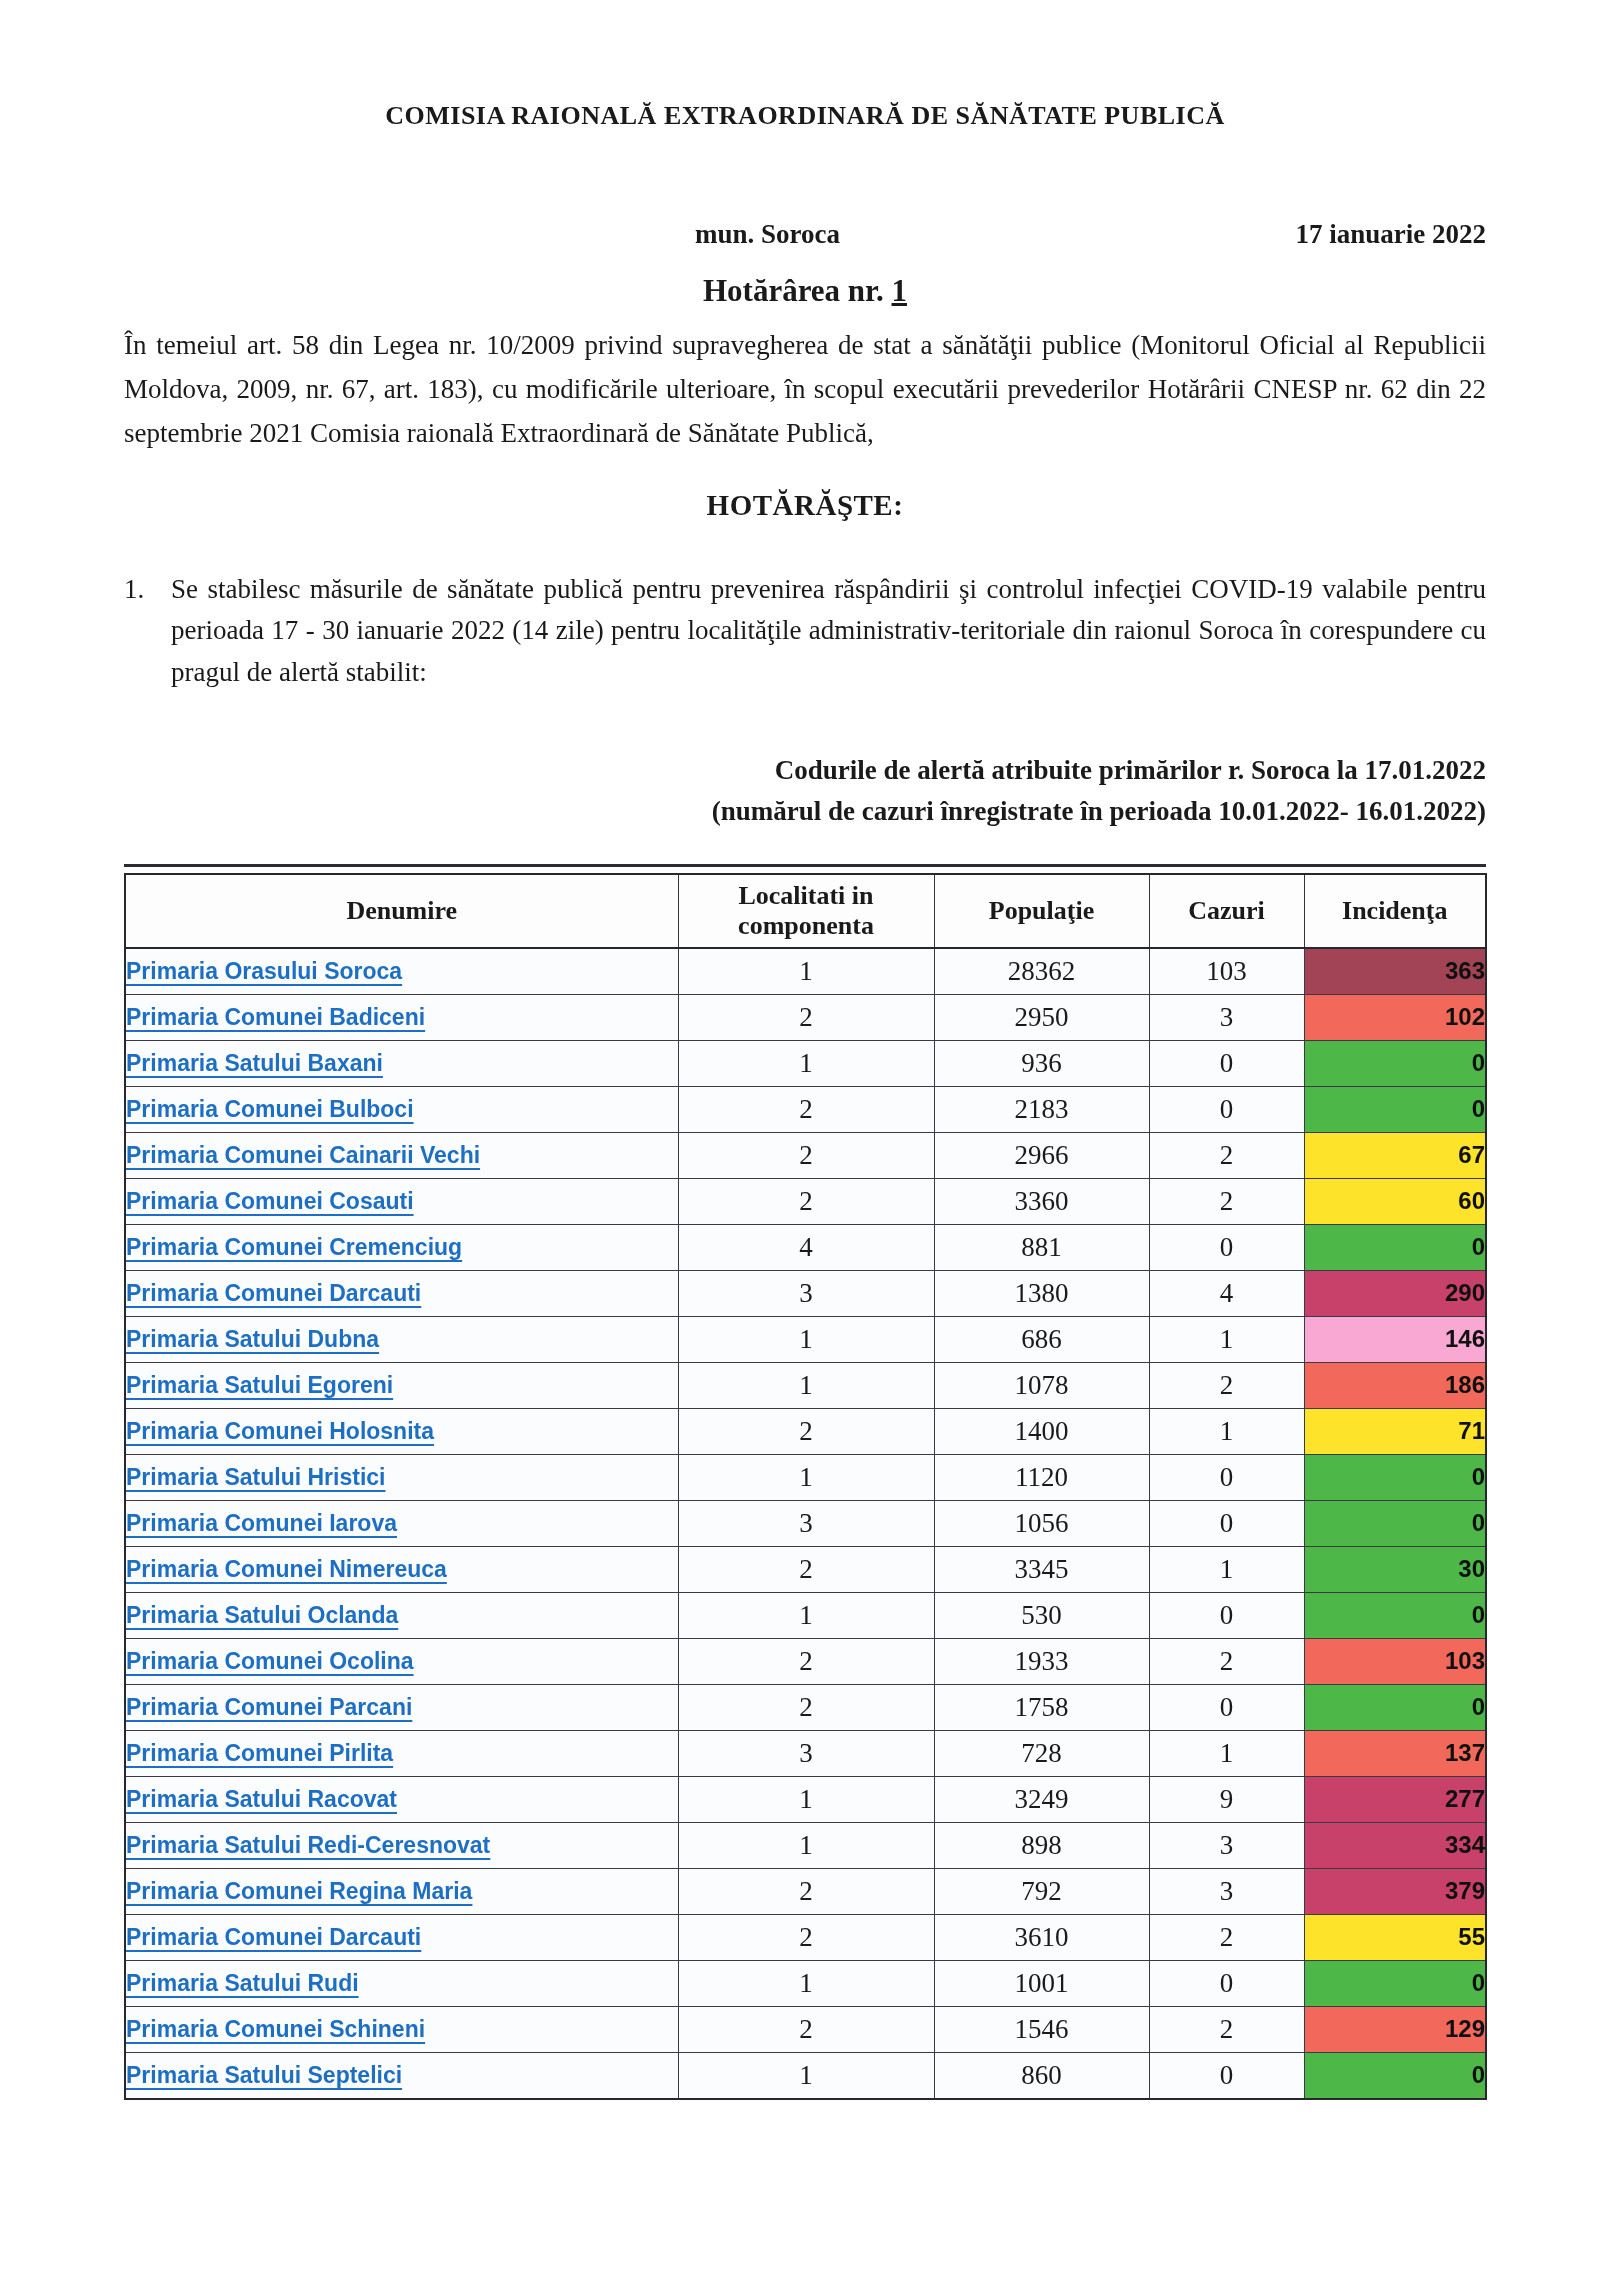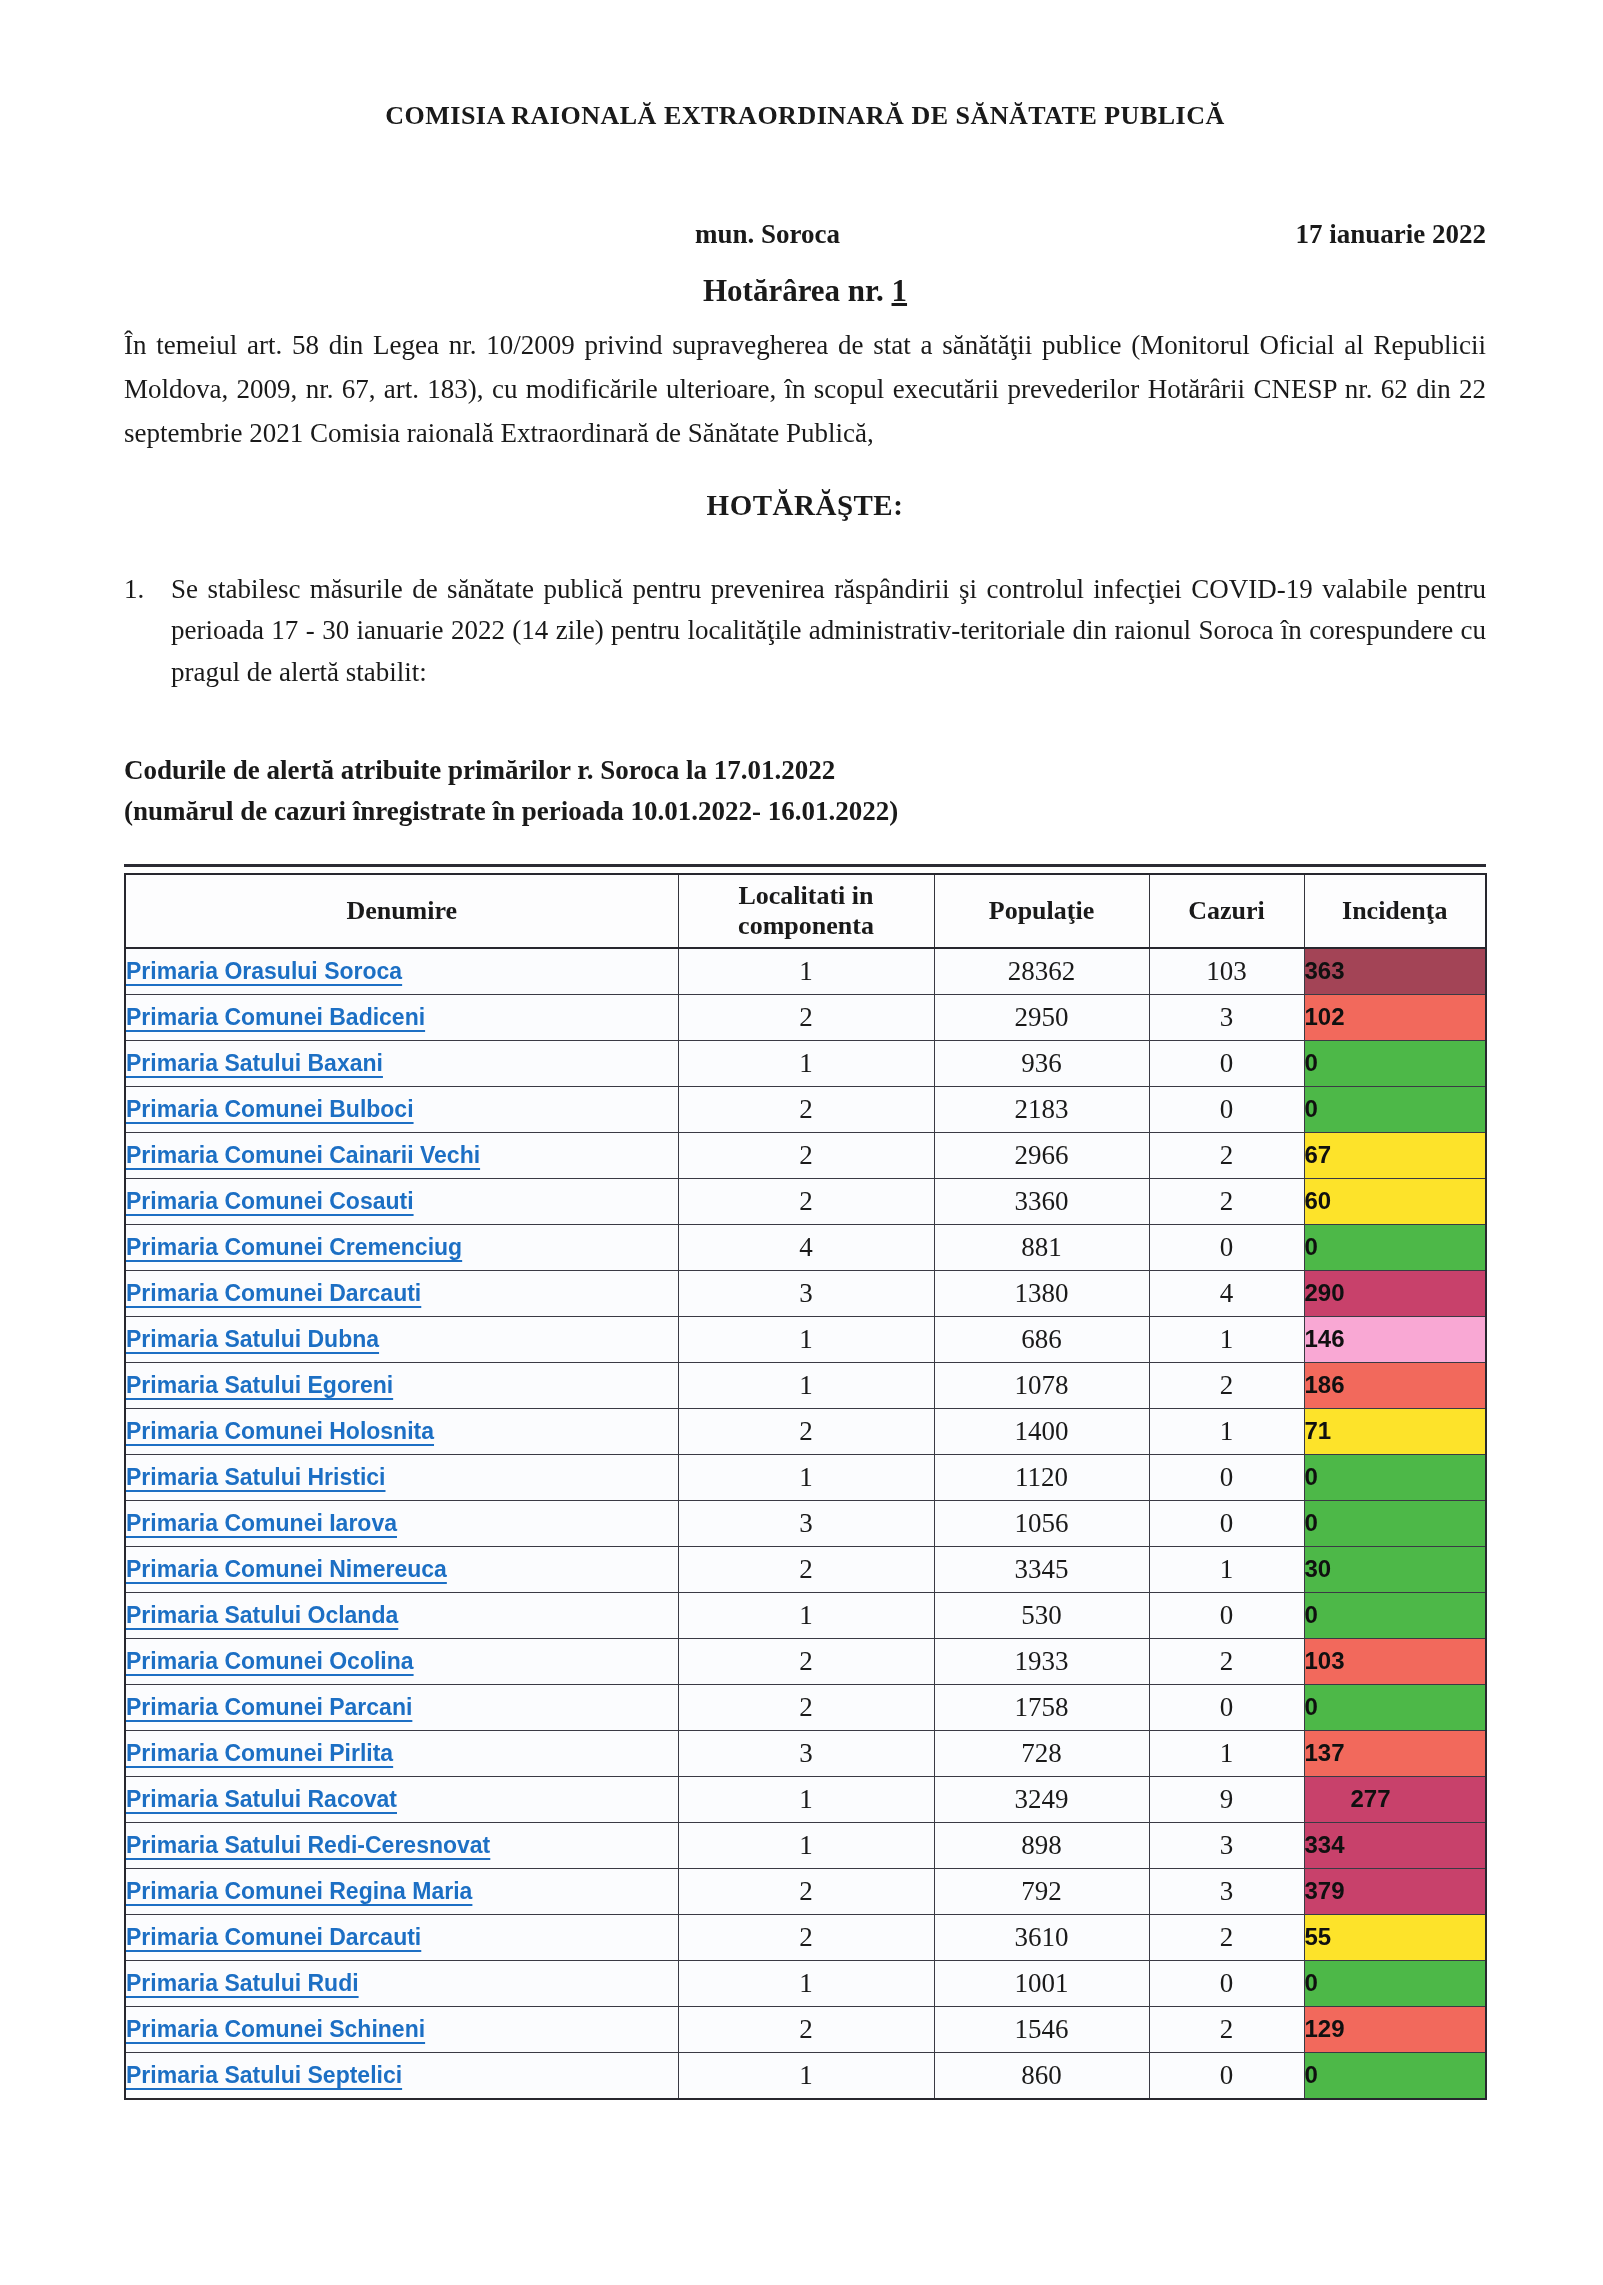--- a/index.html
+++ b/index.html
@@ -64,21 +64,21 @@
     line-height:1.55;
   }
   .item1 .marker{
     flex:0 0 47px;
   }
   .item1 .text{
     flex:1;
     text-align:justify;
   }
   .table-title{
-    text-align:left;
+    text-align:right;
     font-weight:bold;
     font-size:27px;
     line-height:1.5;
     margin-top:56px;
   }
   .pre-table-line{
     margin-top:33px;
     height:2.9px;
     background:#2b2b33;
     width:1362px;
@@ -127,21 +127,21 @@
     text-underline-offset:4.9px;
     cursor:pointer;
     text-align:right;
   }
   td.num-cell{
     text-align:center;
     font-family:"Liberation Serif", serif;
     font-size:27px;
   }
   td.inc-cell{
-    text-align:left;
+    text-align:right;
     font-family:"Liberation Sans", sans-serif;
     font-weight:bold;
     font-size:24px;
     color:#101010;
     border:2.9px solid #17171c;
   }
 </style>
 </head>
 <body>
 

